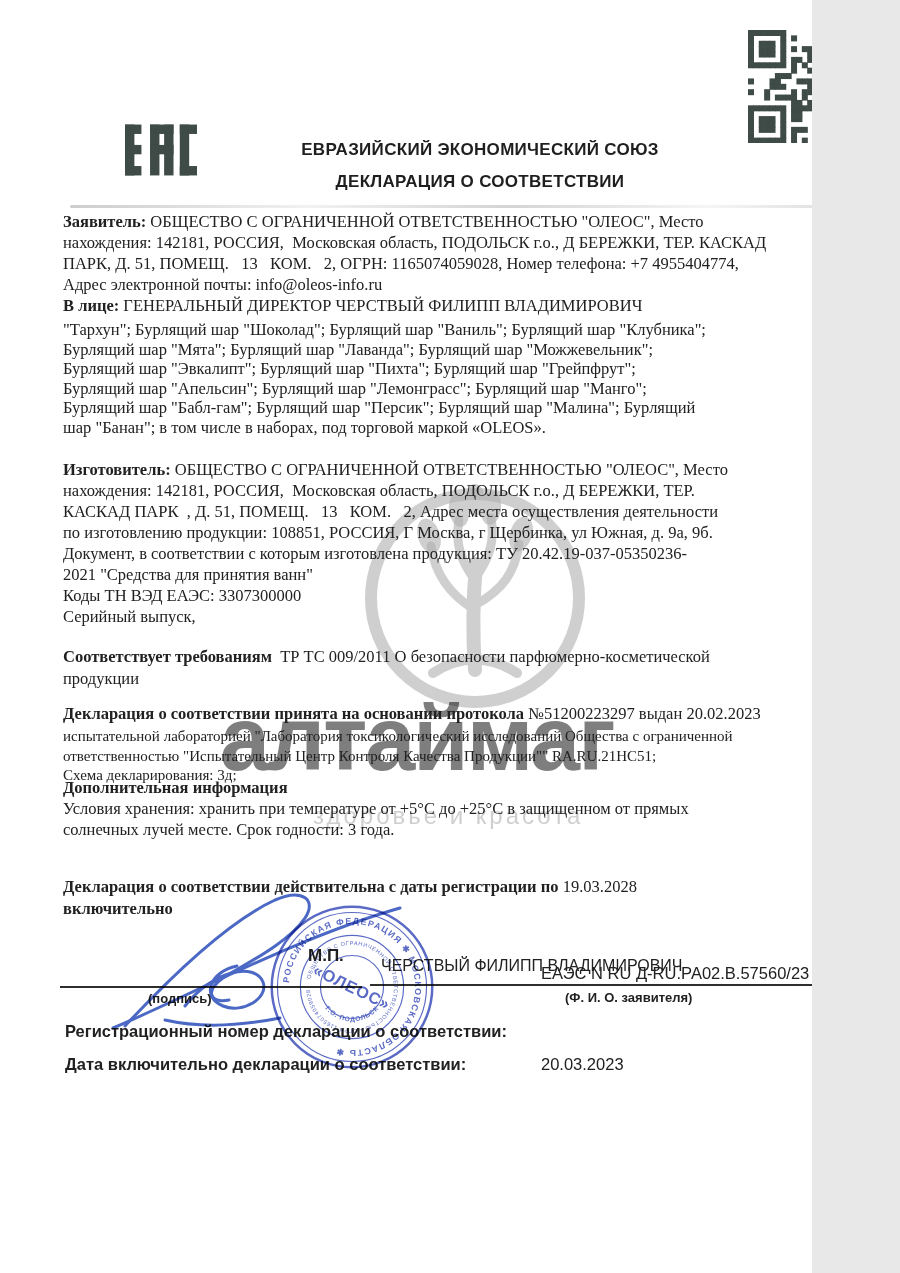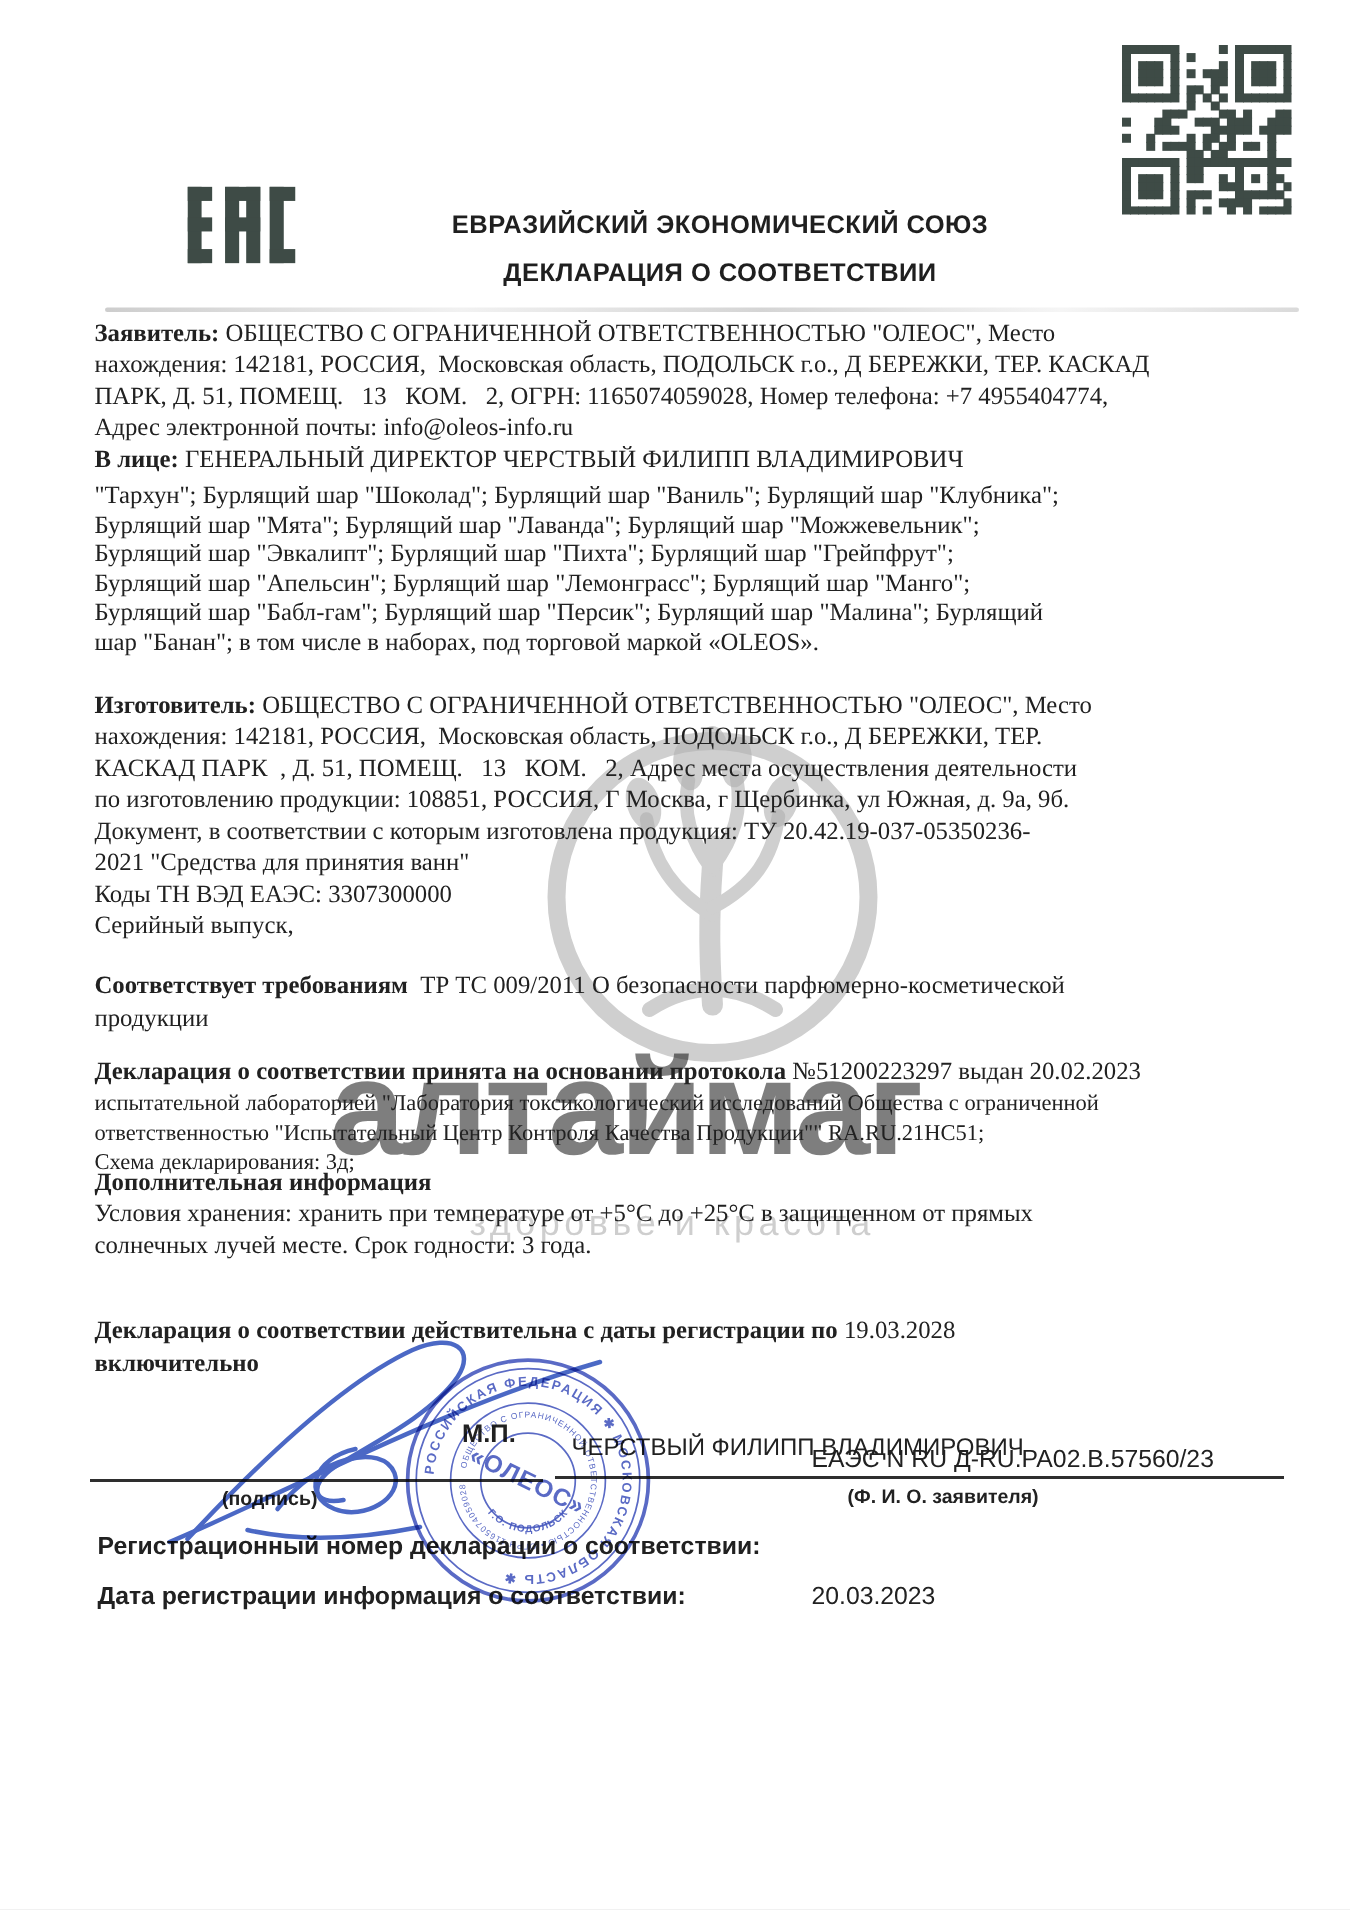--- a/index.html
+++ b/index.html
@@ -1,16 +1,16 @@
 <!DOCTYPE html>
 <html><head>
 <meta charset="utf-8">
 <style>
   html,body{margin:0;padding:0;background:#e8e8e8;}
-  .page{position:relative;width:900px;height:1273px;background:#ffffff;overflow:hidden;
+  .page{position:relative;width:812px;height:1273px;background:#ffffff;overflow:hidden;
         font-family:"Liberation Sans",sans-serif;color:#212121;}
   .abs{position:absolute;}
   .block{position:absolute;left:63px;width:810px;z-index:2;}
   .tline{white-space:pre;font-family:Liberation Serif, serif;}
   .title{position:absolute;left:100px;width:760px;text-align:center;font-weight:bold;
          font-size:17px;letter-spacing:.3px;color:#1f1f1f;z-index:2;}
   b{font-weight:bold;}
   .wm{position:absolute;z-index:1;pointer-events:none;}
   .wm-brand{font-weight:bold;font-size:90px;letter-spacing:-2px;color:#000000;opacity:.5;}
   .wm-tag{font-size:24px;letter-spacing:3px;color:#b5b5b5;opacity:.65;}
@@ -382,16 +382,16 @@
 
   <div class="abs" style="left:308px;top:946px;font-size:17px;font-weight:bold;z-index:2">М.П.</div>
   <div class="abs" style="left:381px;top:957px;font-size:16px;z-index:2;white-space:pre">ЧЕРСТВЫЙ ФИЛИПП ВЛАДИМИРОВИЧ</div>
   <div class="sigline" style="left:60px;top:986px;width:302px"></div>
   <div class="sigline" style="left:370px;top:984px;width:486px"></div>
   <div class="caption" style="left:148px;top:991px">(подпись)</div>
   <div class="caption" style="left:565px;top:990px">(Ф. И. О. заявителя)</div>
 
   <div class="reg-label" style="top:1022px">Регистрационный номер декларации о соответствии:</div>
   <div class="reg-value" style="top:964px">ЕАЭС N RU Д-RU.РА02.В.57560/23</div>
-  <div class="reg-label" style="top:1055px">Дата регистрации информация о соответствии:</div>
+  <div class="reg-label" style="top:1055px">Дата включительно декларации о соответствии:</div>
   <div class="reg-value" style="top:1055px">20.03.2023</div>
 
 </div>
 
 </body></html>

